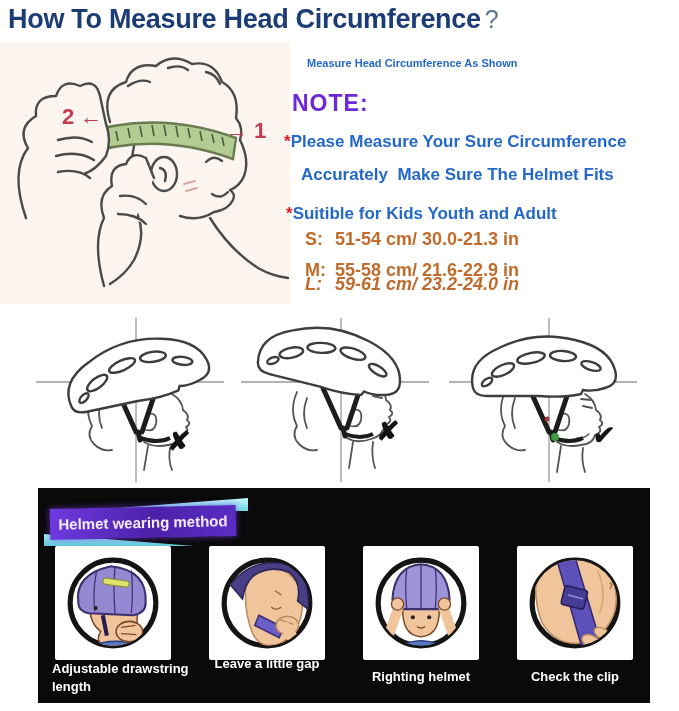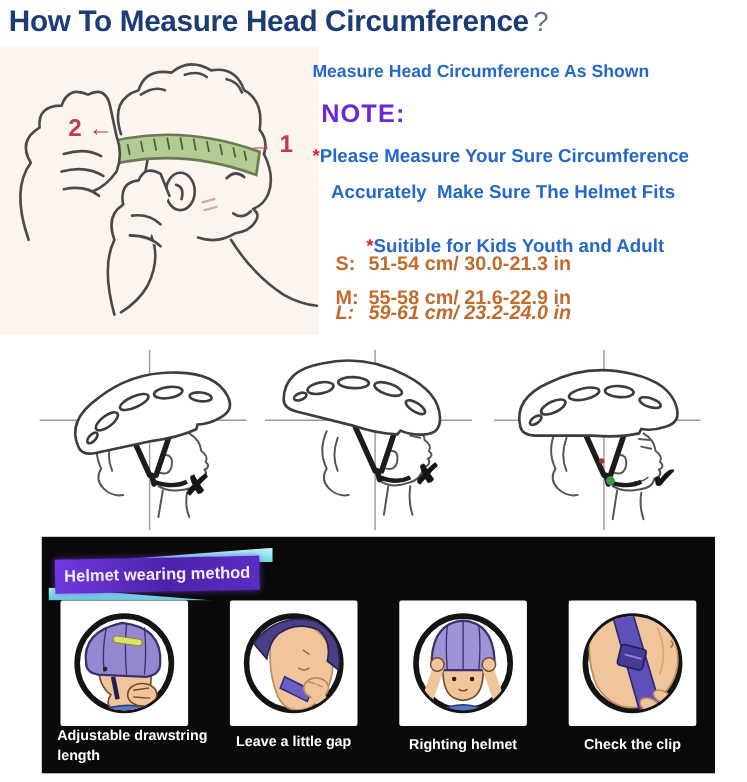--- a/index.html
+++ b/index.html
@@ -11,25 +11,25 @@
   .title{position:absolute;left:8px;top:4px;font-size:27px;font-weight:bold;color:#1b3c74;letter-spacing:-0.3px;white-space:pre;}
   .title .qmark{color:#5d7294;font-weight:400;font-size:25px;margin-left:4px;}
   
   .measure-illo{position:absolute;left:0;top:42px;width:292px;height:266px;}
   .measure-illo svg{position:absolute;left:0;top:0;}
   .ptr{position:absolute;font-weight:bold;color:#c23b4e;font-size:22px;white-space:pre;}
   .ptr-left{left:62px;top:62px;}
   .ptr-right{left:226px;top:76px;}
   
   .tline{position:absolute;font-weight:bold;color:#2468c8;font-size:17px;white-space:pre;}
-  .l-heading{left:284px;top:57px;font-size:16px;}
+  .l-heading{left:307px;top:57px;font-size:11px;}
   .l-note{left:292px;top:90px;font-size:23px;color:#6d28d9;letter-spacing:1px;}
   .l-b1{left:284px;top:132px;}
   .l-b2{left:301px;top:165px;}
-  .l-b3{left:286px;top:214px;margin-left:47px;}
+  .l-b3{left:286px;top:204px;}
   .star{color:#e11a28;}
   .size-row{position:absolute;left:305px;font-weight:bold;color:#c06c2c;font-size:18px;white-space:pre;}
   .size-row .sz-label{display:inline-block;width:30px;}
   .size-s{top:229px;}
   .size-m{top:260px;}
   .size-l{top:274px;font-style:italic;}
   
   .fit{position:absolute;top:316px;width:200px;height:170px;}
   .fit-1{left:30px;}
   .fit-2{left:235px;}
@@ -54,21 +54,21 @@
     color:#f2ebff;font-weight:bold;font-size:15px;white-space:nowrap;
     box-shadow:0 0 6px rgba(120,60,230,0.7);}
   .tile{position:absolute;top:58px;width:116px;height:114px;background:#ffffff;border-radius:2px;
     display:flex;align-items:center;justify-content:center;}
   .tile-1{left:17px;}
   .tile-2{left:171px;}
   .tile-3{left:325px;}
   .tile-4{left:479px;}
   .cap{position:absolute;color:#ffffff;font-weight:bold;font-size:13px;line-height:1.4;text-align:center;width:150px;}
   .cap-1{left:14px;top:172px;text-align:left;width:160px;}
-  .cap-2{left:154px;top:177px;text-align:center;}
+  .cap-2{left:154px;top:167px;text-align:center;}
   .cap-3{left:308px;top:180px;}
   .cap-4{left:462px;top:180px;}
 </style>
 </head>
 <body>
 
 <div class="page">
 
   <div class="title"><span>How To Measure Head Circumference</span><span class="qmark">?</span></div>
 

